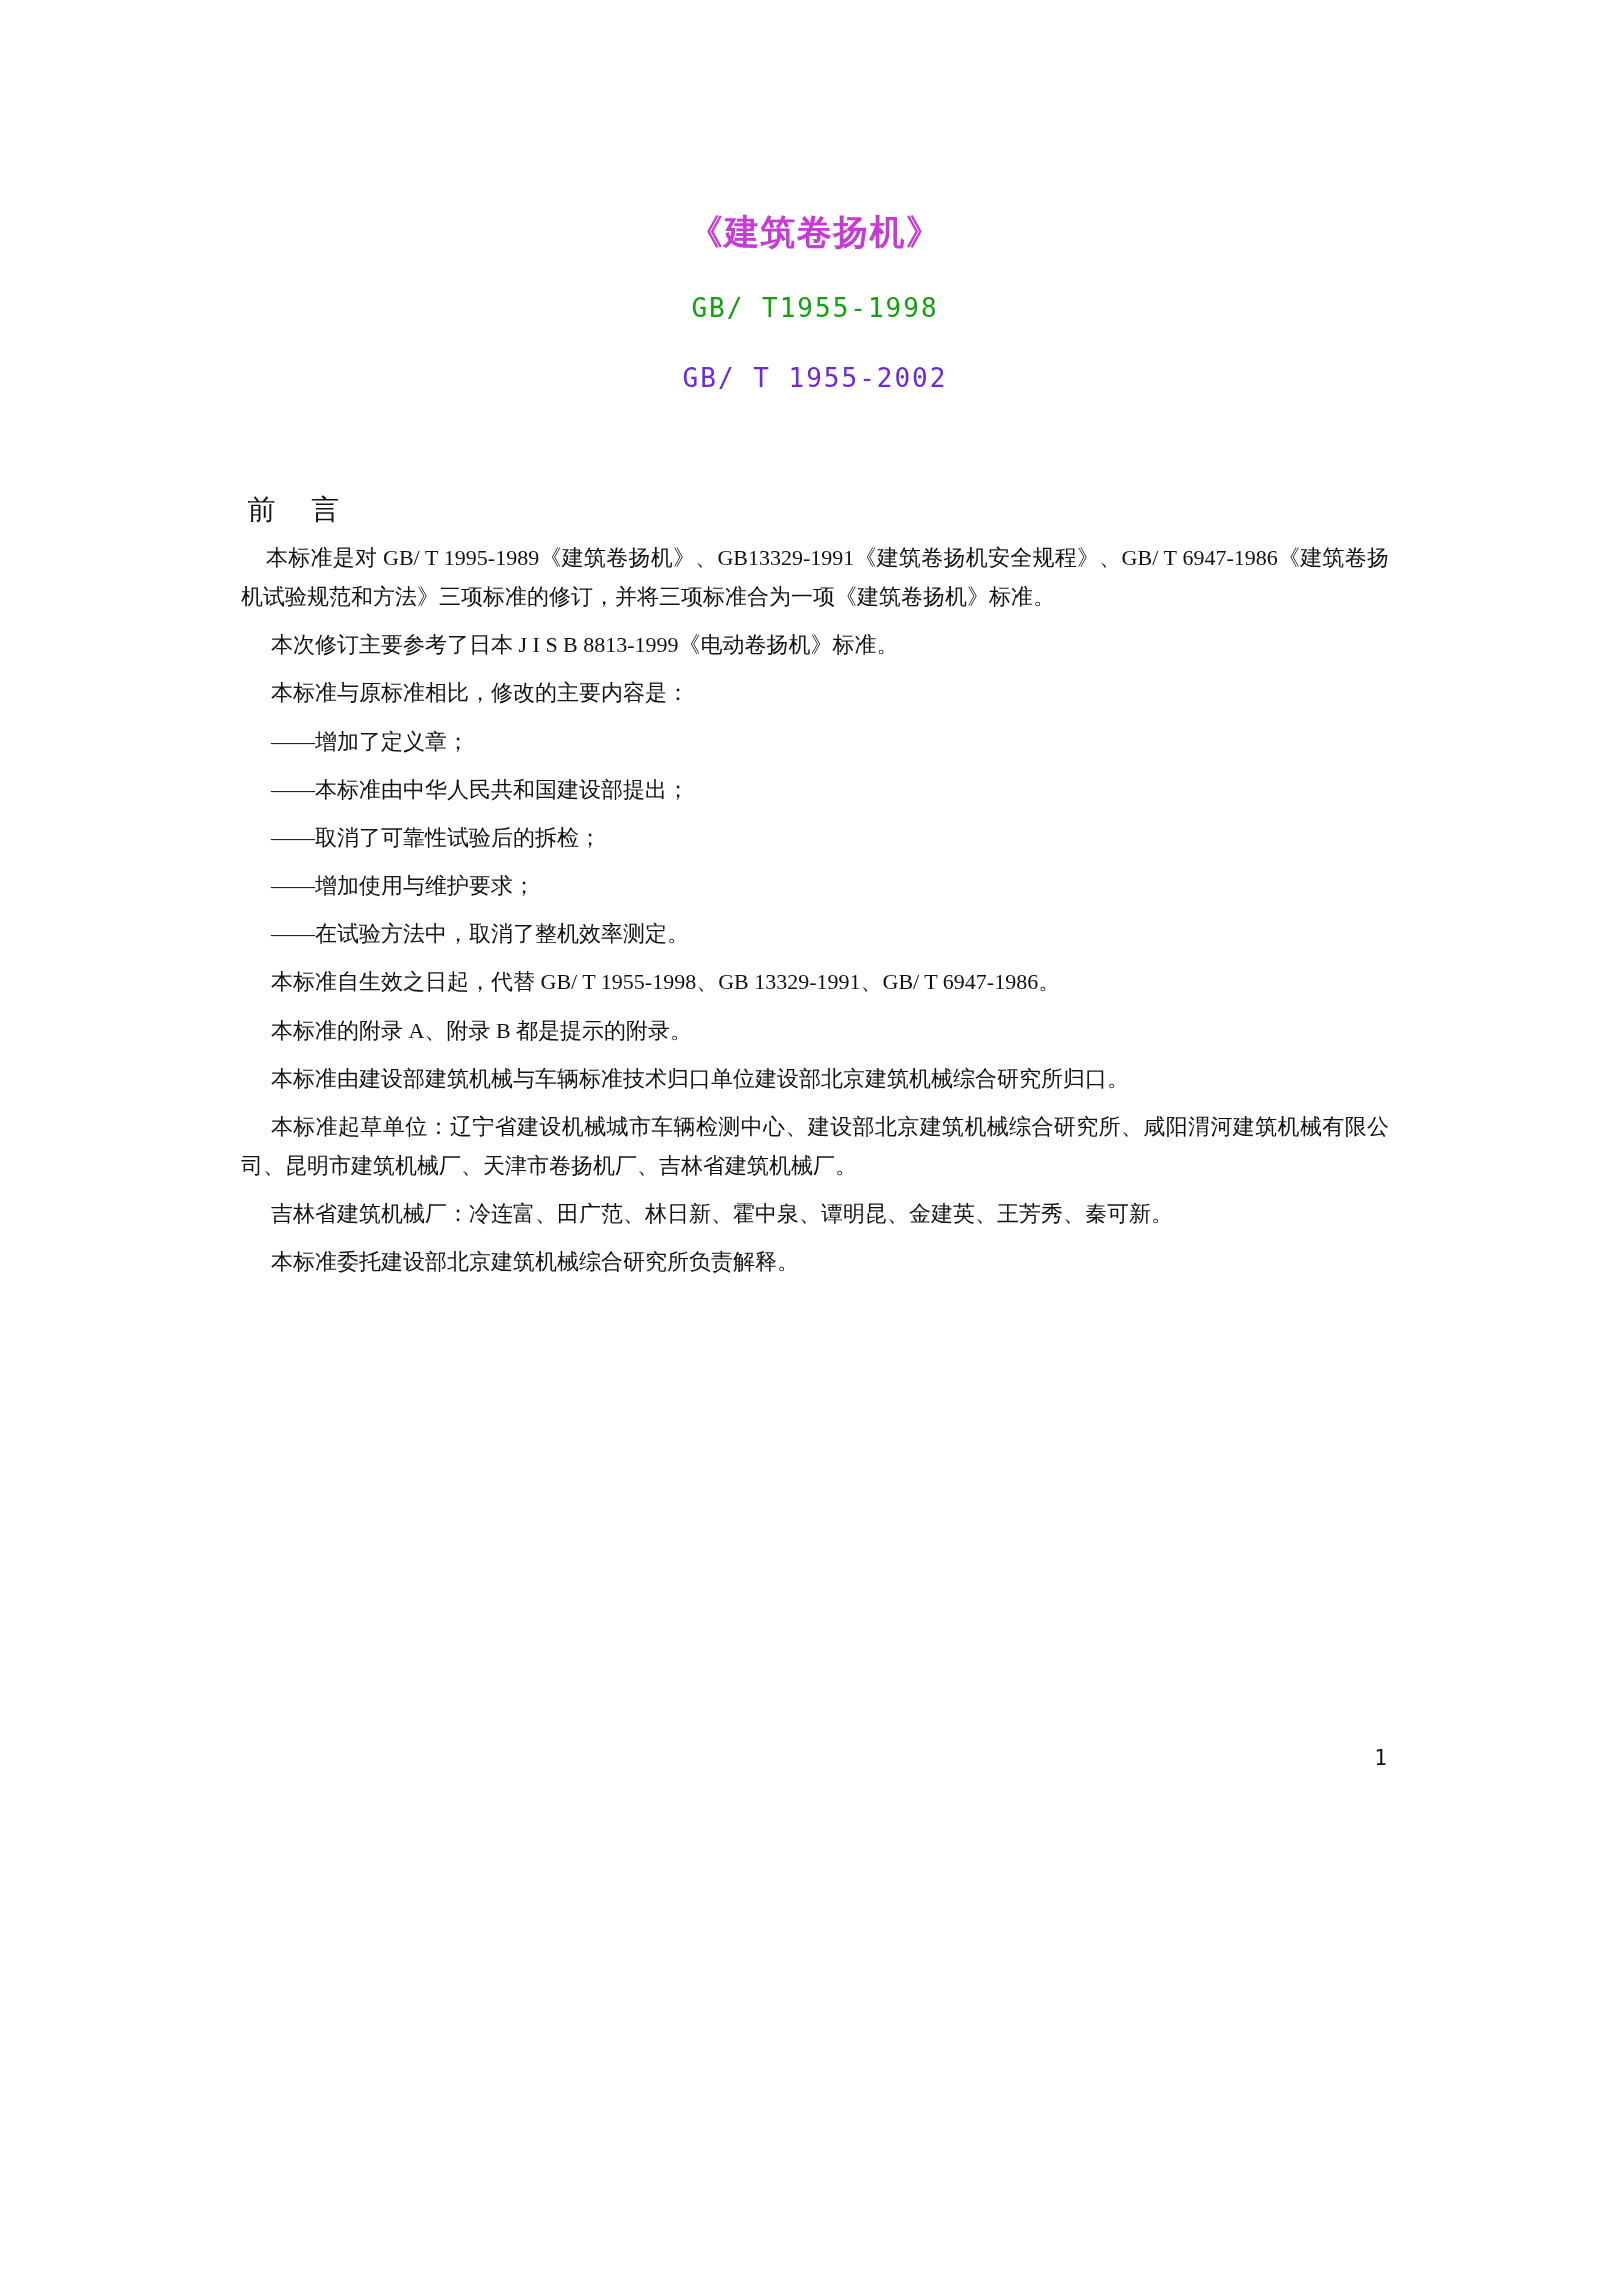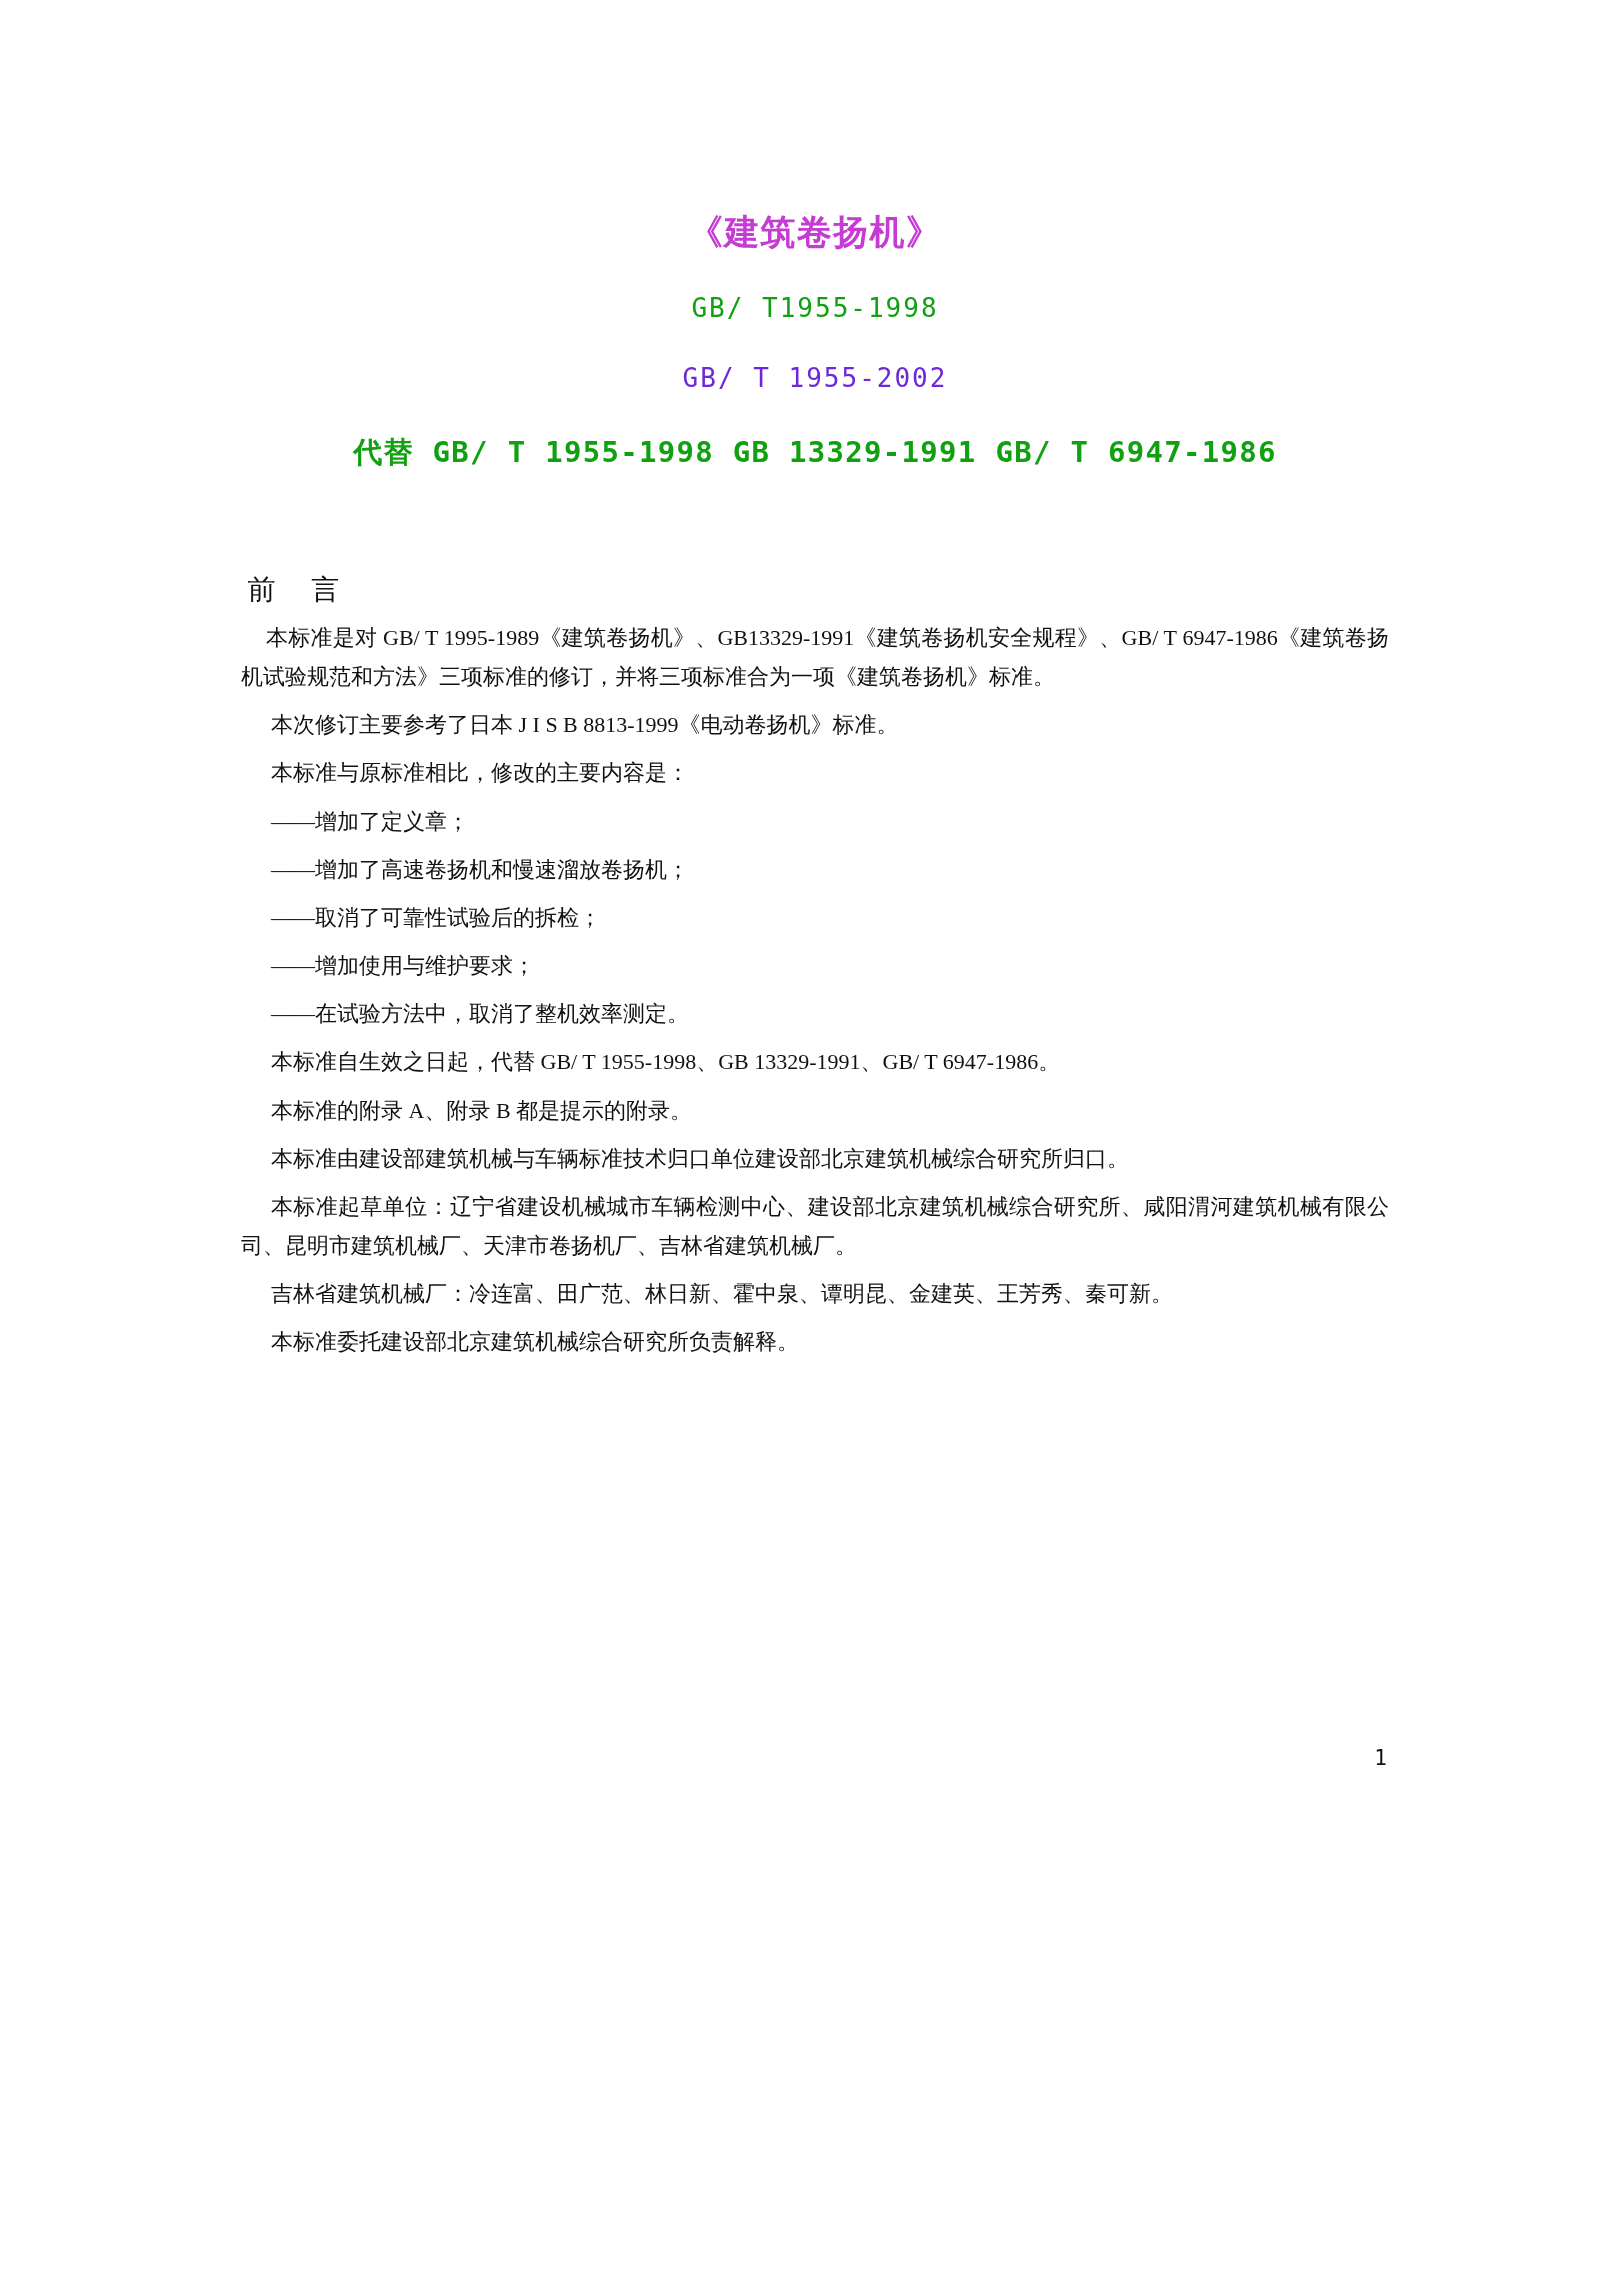--- a/index.html
+++ b/index.html
@@ -106,32 +106,28 @@
 
 <div class="page">
   <div class="content">
 
     <div class="doc-title">《建筑卷扬机》</div>
 
     <div class="std-code-1">GB/ T1955-1998</div>
 
     <div class="std-code-2">GB/ T  1955-2002</div>
 
-    <div class="replaces-line">
-      <span class="cn">代替</span>
-      <span>GB/ T  1955-1998    GB  13329-1991    GB/ T  6947-1986</span>
-    </div>
 
     <div class="section-head">前   言</div>
 
     <p class="body-text indent1">本标准是对 GB/ T 1995-1989《建筑卷扬机》、GB13329-1991《建筑卷扬机安全规程》、GB/ T 6947-1986《建筑卷扬机试验规范和方法》三项标准的修订，并将三项标准合为一项《建筑卷扬机》标准。</p>
     <p class="body-text indent2">本次修订主要参考了日本 J I S  B  8813-1999《电动卷扬机》标准。</p>
     <p class="body-text indent2">本标准与原标准相比，修改的主要内容是：</p>
     <p class="body-text dash">——增加了定义章；</p>
-    <p class="body-text dash">——增加了高速卷扬机和慢速溜放卷扬机；</p>
+    <p class="body-text dash">——本标准由中华人民共和国建设部提出；</p>
     <p class="body-text dash">——取消了可靠性试验后的拆检；</p>
     <p class="body-text dash">——增加使用与维护要求；</p>
     <p class="body-text dash">——在试验方法中，取消了整机效率测定。</p>
     <p class="body-text indent2">本标准自生效之日起，代替 GB/ T  1955-1998、GB  13329-1991、GB/ T  6947-1986。</p>
     <p class="body-text indent2">本标准的附录 A、附录 B 都是提示的附录。</p>
     <p class="body-text indent2">本标准由建设部建筑机械与车辆标准技术归口单位建设部北京建筑机械综合研究所归口。</p>
     <p class="body-text indent2">本标准起草单位：辽宁省建设机械城市车辆检测中心、建设部北京建筑机械综合研究所、咸阳渭河建筑机械有限公司、昆明市建筑机械厂、天津市卷扬机厂、吉林省建筑机械厂。</p>
     <p class="body-text indent2">吉林省建筑机械厂：冷连富、田广范、林日新、霍中泉、谭明昆、金建英、王芳秀、秦可新。</p>
     <p class="body-text indent2">本标准委托建设部北京建筑机械综合研究所负责解释。</p>
 

